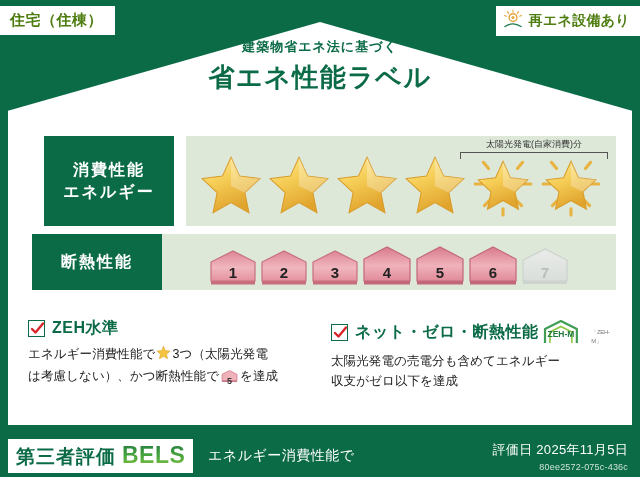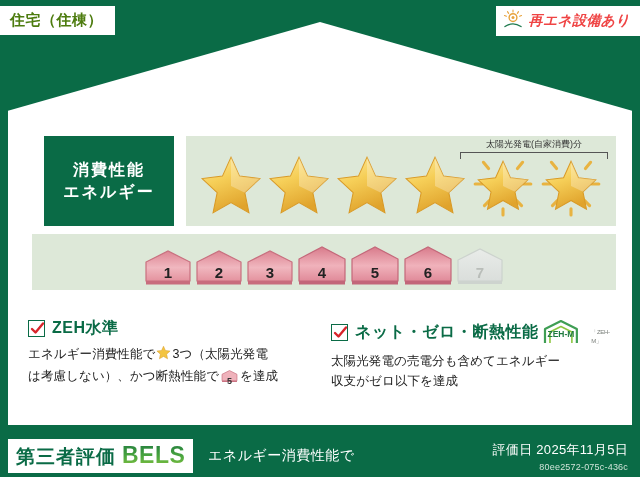--- a/index.html
+++ b/index.html
@@ -27,21 +27,21 @@
 
   
   .re-badge {
     position: absolute; right: 0; top: 6px;
     background: #ffffff;
     padding: 3px 10px 3px 6px;
     display: flex; align-items: center; gap: 5px;
     z-index: 6;
   }
   .re-badge .re-text {
-    font-size: 14px; font-weight: bold; color: #ef4444; letter-spacing: .3px; font-style: italic;
+    font-size: 14px; font-weight: bold; color: #4d7c0f; letter-spacing: .3px;
   }
 
   
   .card {
     position: absolute; left: 8px; top: 22px; right: 8px; bottom: 52px;
     background: #ffffff;
     clip-path: polygon(0% 22%, 50% 0%, 100% 22%, 100% 100%, 0% 100%);
     z-index: 2;
   }
 
@@ -174,20 +174,24 @@
         <circle cx="11" cy="8.6" r="3.9" fill="none" stroke="#e8a33d" stroke-width="1.4"></circle>
         <circle cx="11" cy="8.6" r="1.5" fill="#e8a33d"></circle>
         <path d="M3 17.5 Q11 12.2 19 17.5" fill="none" stroke="#1f7a4f" stroke-width="1.4" stroke-linecap="round"></path>
       </svg>
     </span>
     <span class="re-text">再エネ設備あり</span>
   </div>
 
   <div class="card"></div>
 
+  <div class="title-wrap" style="z-index:4">
+    <div class="title-sub">建築物省エネ法に基づく</div>
+    <div class="title-main">省エネ性能ラベル</div>
+  </div>
 
   <div class="rows" style="z-index:4">
 
     <div class="perf-row row-energy">
       <div class="perf-label">
         <span>消費性能</span>
         <span>エネルギー</span>
       </div>
       <div class="perf-body">
 
@@ -258,20 +262,23 @@
               </g>
               <polygon points="32,9 39.2,25 56,27 43.6,38.6 47,55.6 32,47 17,55.6 20.4,38.6 8,27 24.8,25" fill="url(#g1)" stroke="#d99a26" stroke-width="1"></polygon>
               <polygon points="32,9 39.2,25 56,27 43.6,38.6 32,33" fill="#ffffff" opacity="0.28"></polygon>
             </svg>
           </div>
         </div>
       </div>
     </div>
 
     <div class="perf-row row-insul">
+      <div class="perf-label">
+        <span>断熱性能</span>
+      </div>
       <div class="perf-body">
         <div class="houses">
 
           <div class="house-slot">
             <svg width="50" height="38" viewBox="0 0 50 38">
               <defs>
                   <linearGradient id="hp" x1="0" y1="0" x2="0" y2="1">
                 <stop offset="0%" stop-color="#dd8593"></stop>
                     <stop offset="55%" stop-color="#f0b7bf"></stop>
                 <stop offset="100%" stop-color="#e4929e"></stop>

